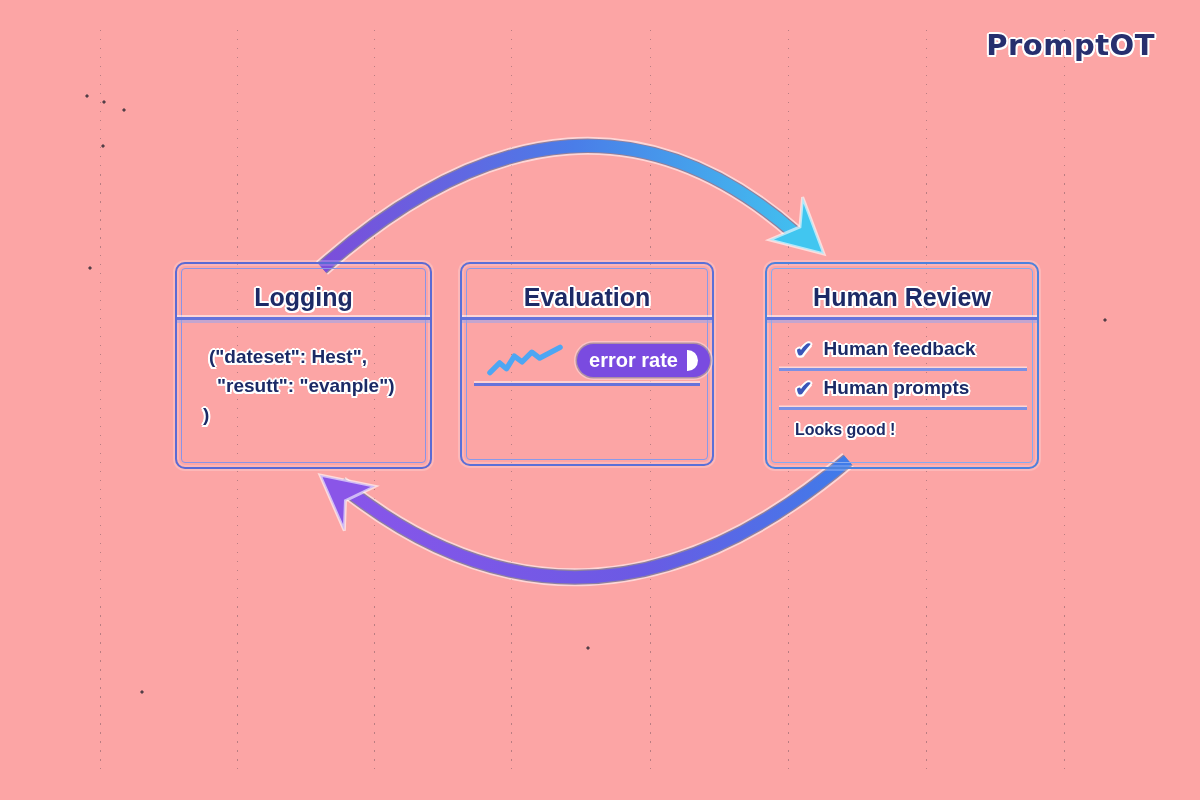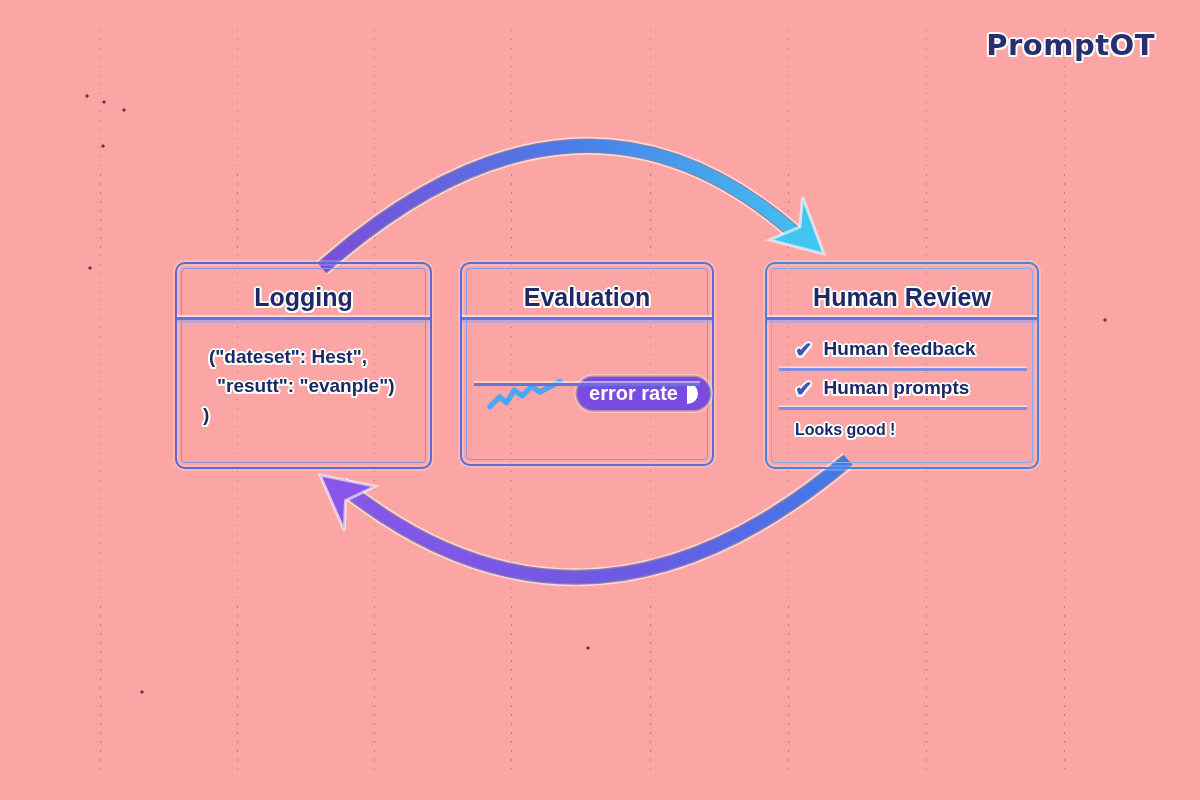--- a/index.html
+++ b/index.html
@@ -65,21 +65,21 @@
     position:absolute;left:0;right:0;top:53px;height:3px;background:#6673da;
     box-shadow:0 -2px 0 rgba(255,255,255,.55), 0 3px 0 rgba(150,165,240,.55);
   }
   .code{
     position:absolute;top:78px;left:26px;right:10px;
     font-size:19px;font-weight:600;color:#1b2a66;line-height:29px;
   }
   .code .l1{padding-left:6px;}
   .code .l2{padding-left:14px;}
   .code .l3{padding-left:0;}
-  .eval-row{position:absolute;top:79px;left:25px;display:flex;gap:14px;margin-top:34px;}
+  .eval-row{position:absolute;top:79px;left:25px;display:flex;align-items:center;gap:14px;}
   .sparkline{display:block;}
   .pill{
     display:flex;align-items:center;justify-content:center;gap:9px;
     width:133px;height:33px;border-radius:17px;background:#7a4be0;border:none;cursor:pointer;
     box-shadow:0 0 0 1.5px rgba(30,42,102,.35), 0 0 0 3px rgba(255,255,255,.35);
   }
   .pill-label{color:#fff;font-size:20px;font-weight:700;font-family:"Liberation Sans",sans-serif;}
   .half-circle{width:11px;height:21px;background:#fff;border-radius:0 11px 11px 0;}
   .eval-line{
     position:absolute;top:119px;left:12px;right:12px;height:3px;background:#6673da;

